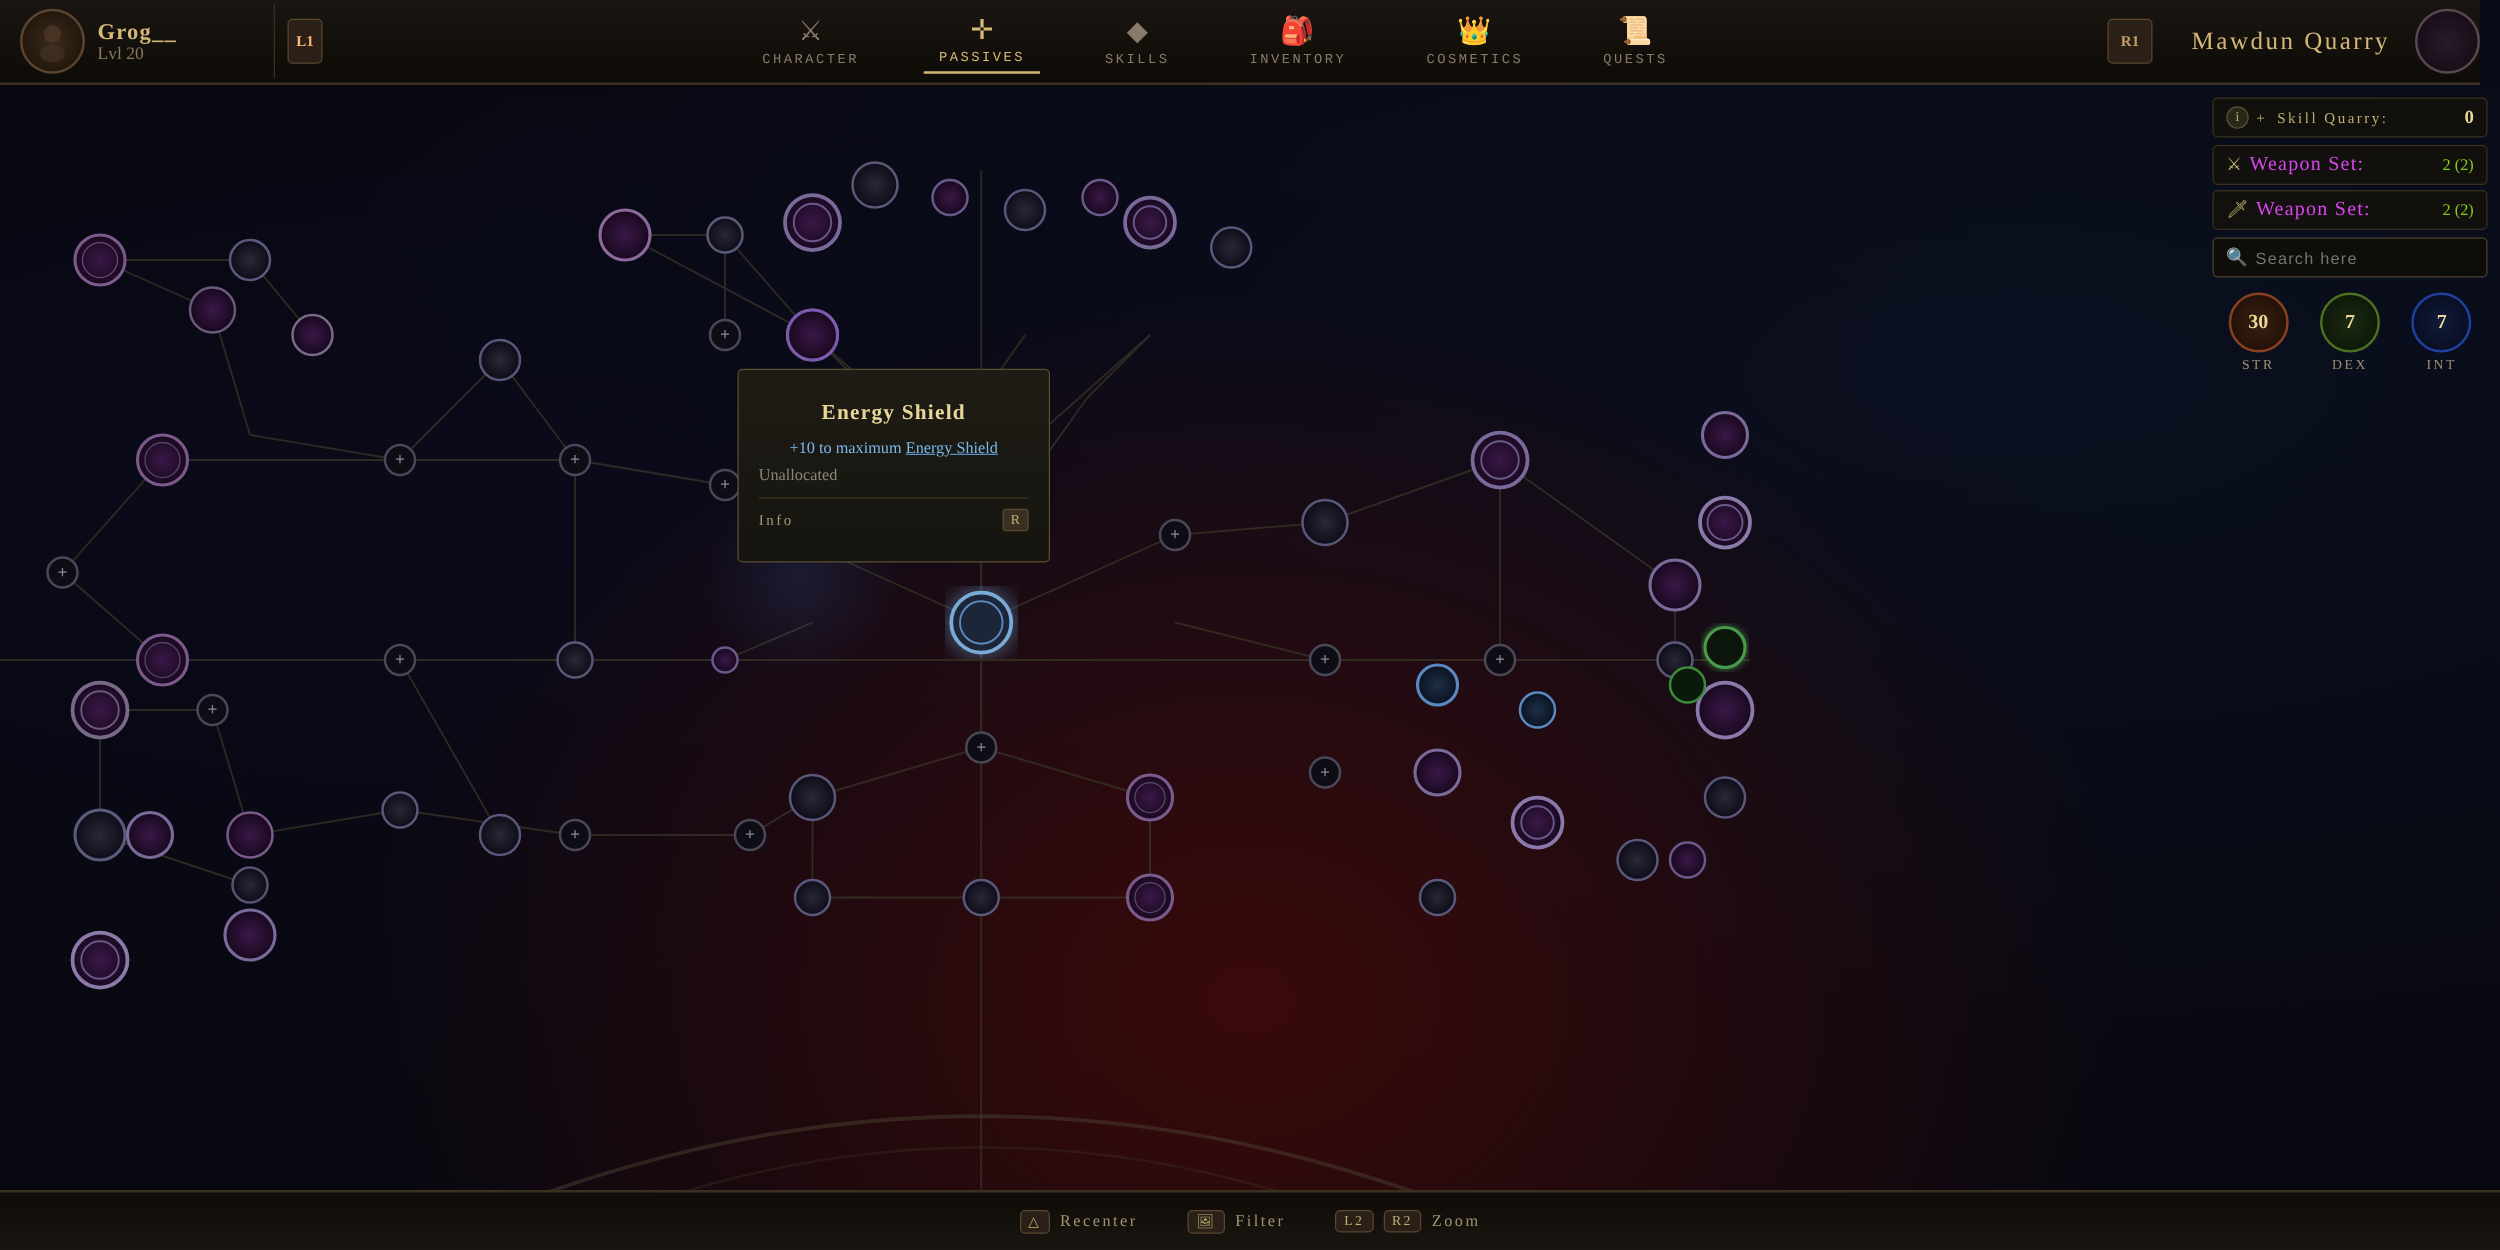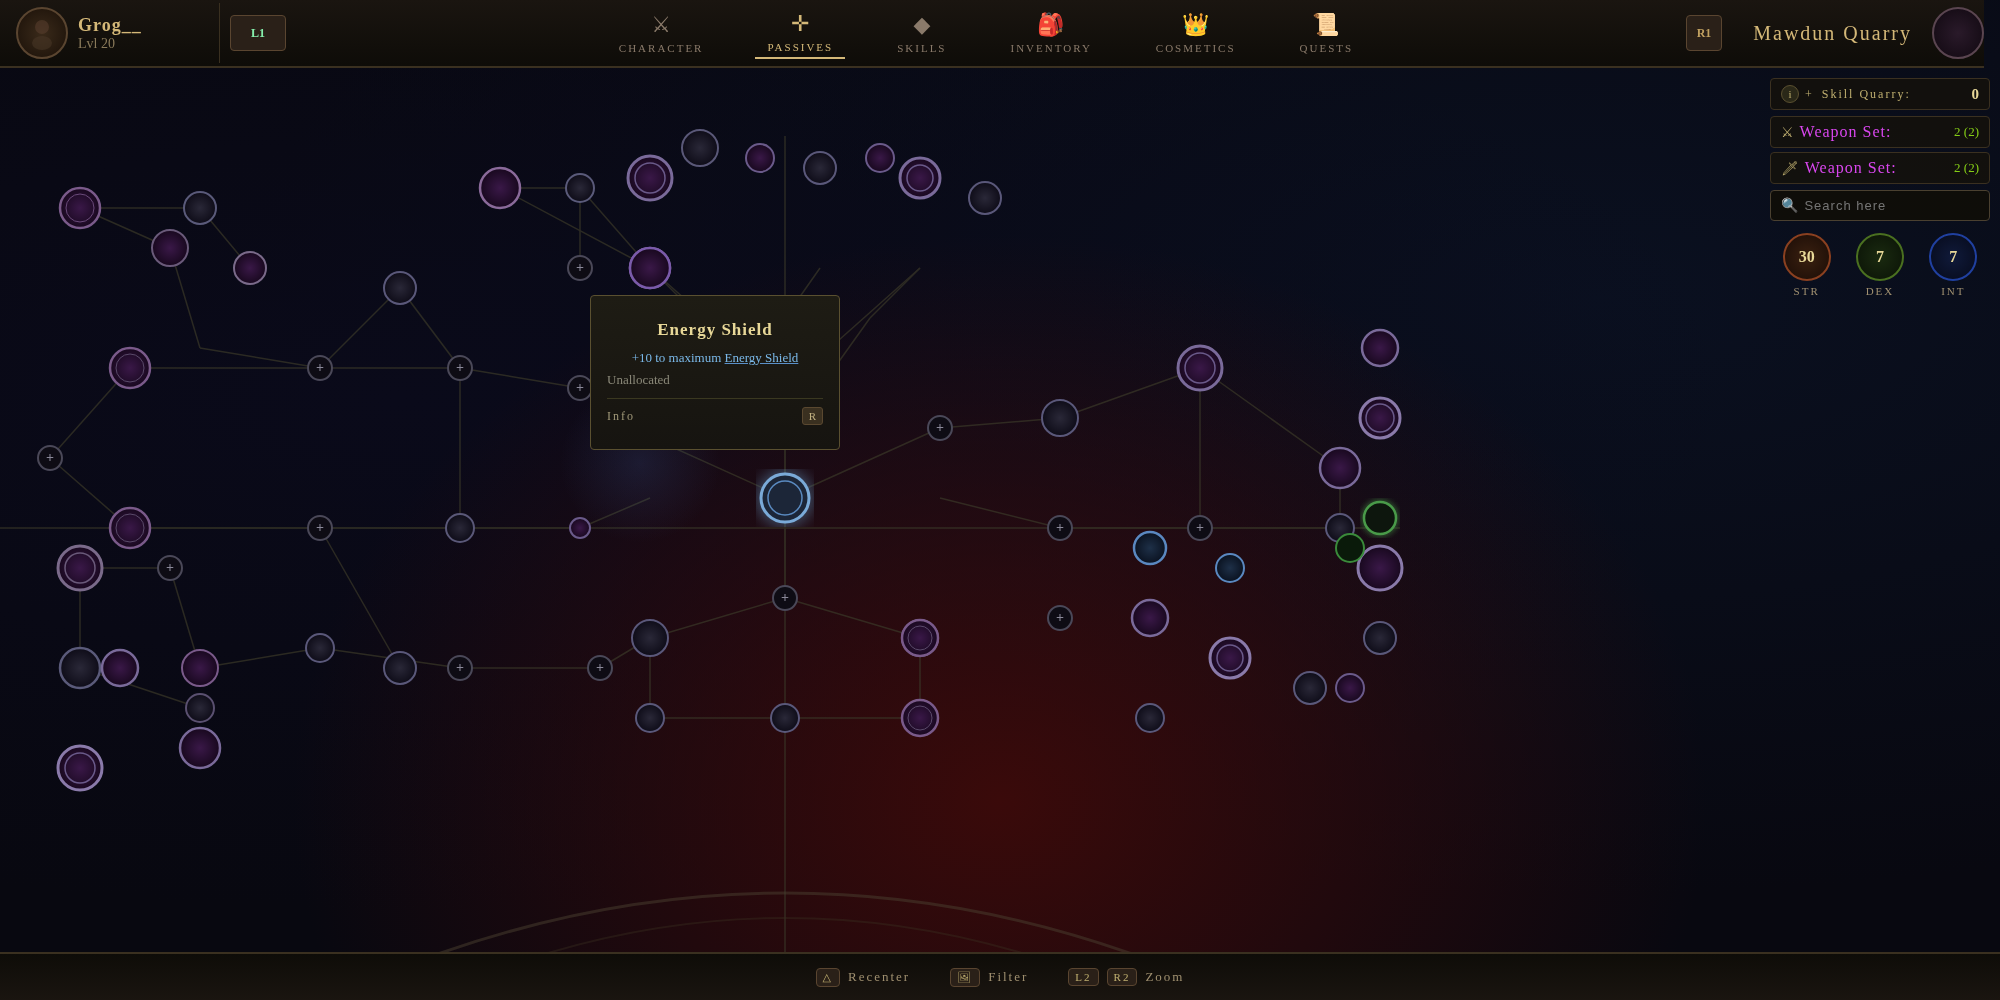--- a/index.html
+++ b/index.html
@@ -63,25 +63,25 @@
       width: 36px;
       height: 36px;
       opacity: 0.7;
     }
 
     #player-text { display: flex; flex-direction: column; }
     #player-name { color: #d4b878; font-size: 18px; font-weight: bold; letter-spacing: 1px; }
     #player-level { color: #8a7a5a; font-size: 14px; }
 
     #l1-btn {
-      width: 56px; height: 36px;
+      width: 28px; height: 36px;
       background: #2a2018;
       border: 1px solid #5a4530;
       border-radius: 4px;
-      color: #86efac;
+      color: #fdba74;
       font-size: 12px;
       font-weight: bold;
       display: flex; align-items: center; justify-content: center;
       margin: 0 10px;
     }
 
     #nav-tabs {
       flex: 1;
       display: flex;
       align-items: center;
@@ -101,20 +101,21 @@
     .nav-tab .tab-icon {
       font-size: 22px;
       color: #8a7a6a;
     }
 
     .nav-tab .tab-label {
       font-size: 11px;
       letter-spacing: 2px;
       color: #8a7a6a;
       text-transform: uppercase;
+      font-family: Liberation Mono, monospace;
     }
 
     .nav-tab.active .tab-icon,
     .nav-tab.active .tab-label {
       color: #d4b878;
     }
 
     .nav-tab.active {
       border-bottom: 2px solid #d4b878;
     }

